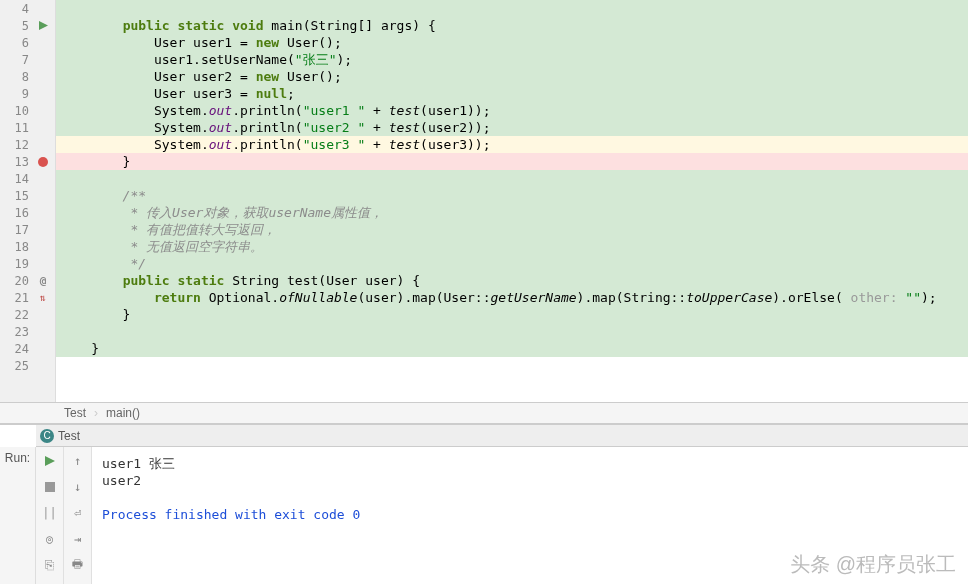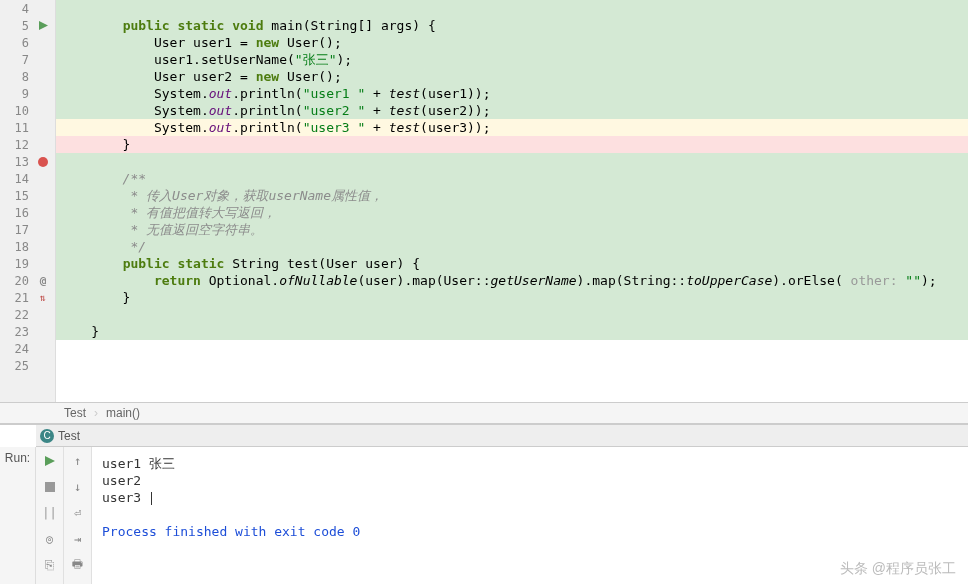--- a/index.html
+++ b/index.html
@@ -150,21 +150,21 @@
   color: #333;
   line-height: 17px;
 }
 .console .path { color: #666; }
 .console .exit-msg { color: #1d4ed8; }
 .watermark {
   position: absolute;
   right: 12px;
   bottom: 6px;
   color: #bbb;
-  font-size: 14px;
+  font-size: 20px;
   font-family: sans-serif;
   display: flex;
   align-items: center;
   gap: 4px;
 }
 .sep { color: #ccc; }
 .tab-label { display: flex; align-items: center; gap: 4px; }
 .c-icon {
   display: inline-flex; width: 14px; height: 14px;
   border-radius: 50%; background: #3b8686; color: #fff;
@@ -272,20 +272,21 @@
         <span class="line-num">25</span>
         <span class="gutter-icon"></span>
       </div>
   </div>
   <div class="code-area">
     <div class="code-line"> </div>
     <div class="code-line">        <span class="kw">public</span> <span class="kw">static</span> <span class="kw">void</span><span class="plain"> main(String[] args) {</span></div>
     <div class="code-line"><span class="plain">            User user1 = </span><span class="kw">new</span><span class="plain"> User();</span></div>
     <div class="code-line"><span class="plain">            user1.setUserName(</span><span class="str">"张三"</span><span class="plain">);</span></div>
     <div class="code-line"><span class="plain">            User user2 = </span><span class="kw">new</span><span class="plain"> User();</span></div>
+    <div class="code-line"><span class="plain">            User user3 = </span><span class="kw">null</span><span class="plain">;</span></div>
     <div class="code-line"><span class="plain">            System.</span><span class="field">out</span><span class="plain">.println(</span><span class="str">"user1 "</span><span class="plain"> + </span><span class="method-i">test</span><span class="plain">(user1));</span></div>
     <div class="code-line"><span class="plain">            System.</span><span class="field">out</span><span class="plain">.println(</span><span class="str">"user2 "</span><span class="plain"> + </span><span class="method-i">test</span><span class="plain">(user2));</span></div>
     <div class="code-line hl-12"><span class="plain">            System.</span><span class="field">out</span><span class="plain">.println(</span><span class="str">"user3 "</span><span class="plain"> + </span><span class="method-i">test</span><span class="plain">(user3));</span></div>
     <div class="code-line hl-13"><span class="plain">        }</span></div>
     <div class="code-line"> </div>
     <div class="code-line"><span class="com">        /**</span></div>
     <div class="code-line"><span class="com">         * 传入User对象，获取userName属性值，</span></div>
     <div class="code-line"><span class="com">         * 有值把值转大写返回，</span></div>
     <div class="code-line"><span class="com">         * 无值返回空字符串。</span></div>
     <div class="code-line"><span class="com">         */</span></div>
@@ -332,21 +333,20 @@
       <div class="toolbar-col">
         <div class="tool-btn">↑</div>
         <div class="tool-btn">↓</div>
         <div class="tool-btn">⏎</div>
         <div class="tool-btn">⇥</div>
         <div class="tool-btn">🖶</div>
       </div>
       <div class="console">
         <div>user1 张三</div>
         <div>user2</div>
-        <div><span>user3 </span><span class="cursor"></span></div>
         <div>&nbsp;</div>
         <div class="exit-msg">Process finished with exit code 0</div>
       </div>
     </div>
   </div>
 </div>
 
 <div class="watermark">
   <span>头条 @程序员张工</span>
 </div>

